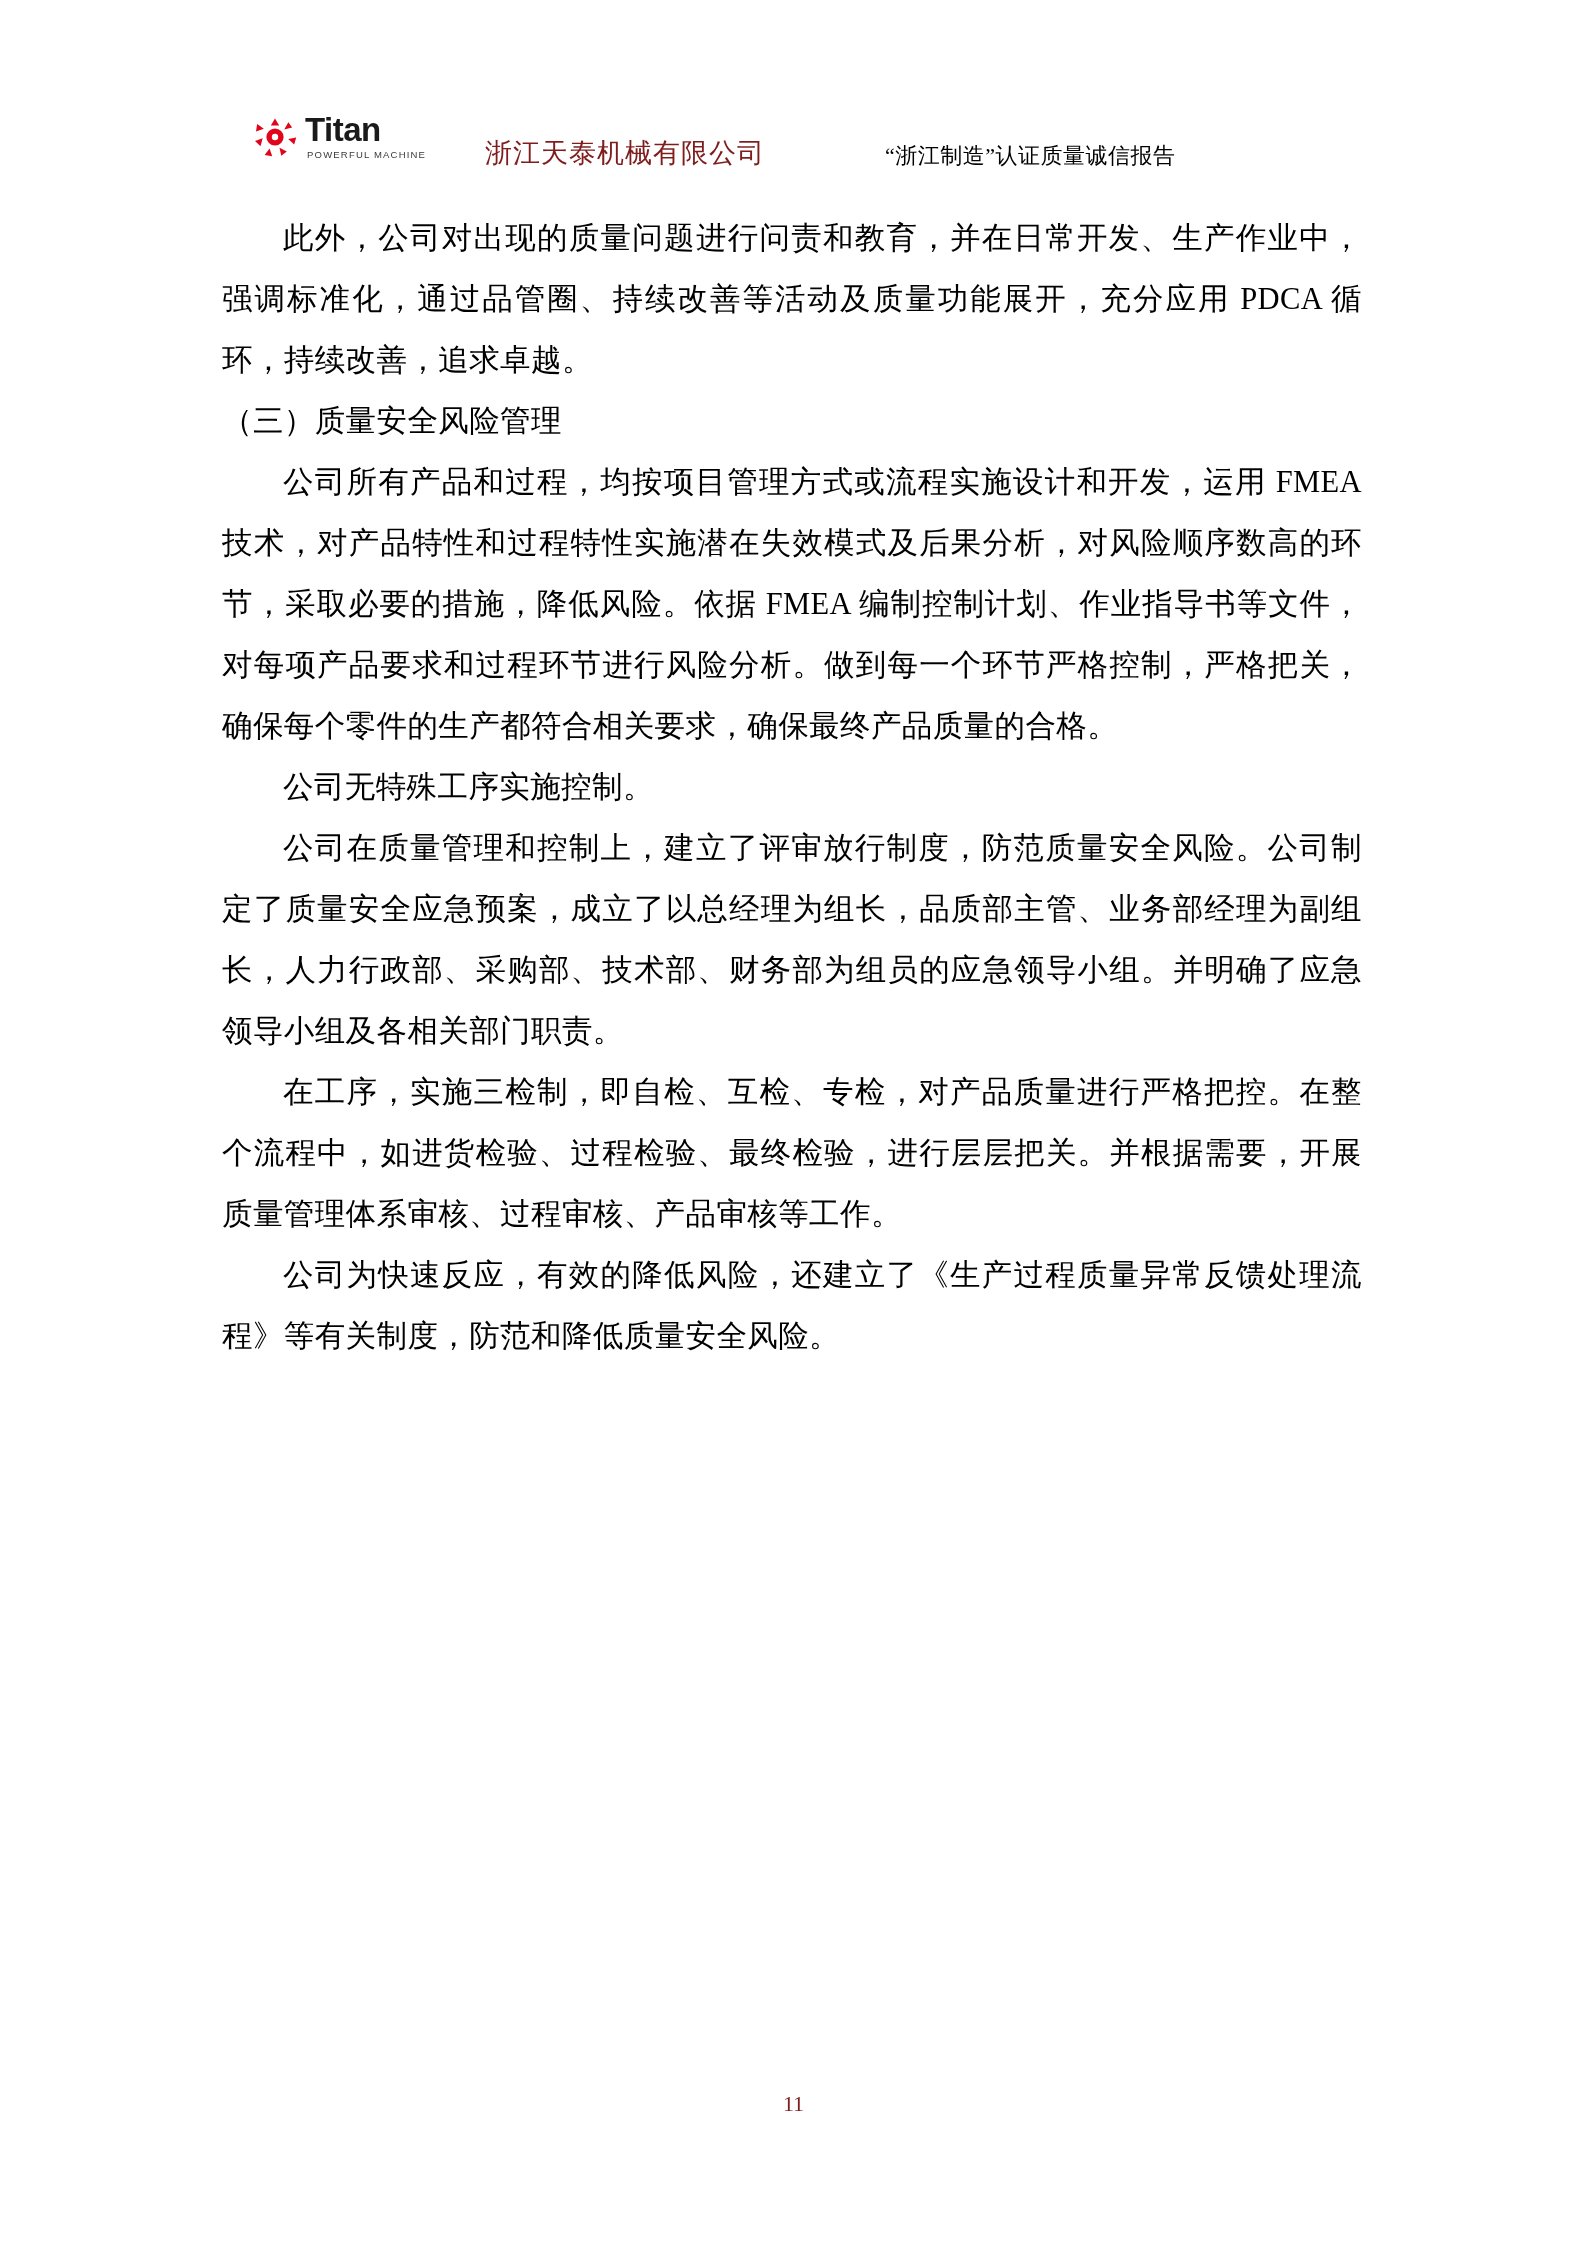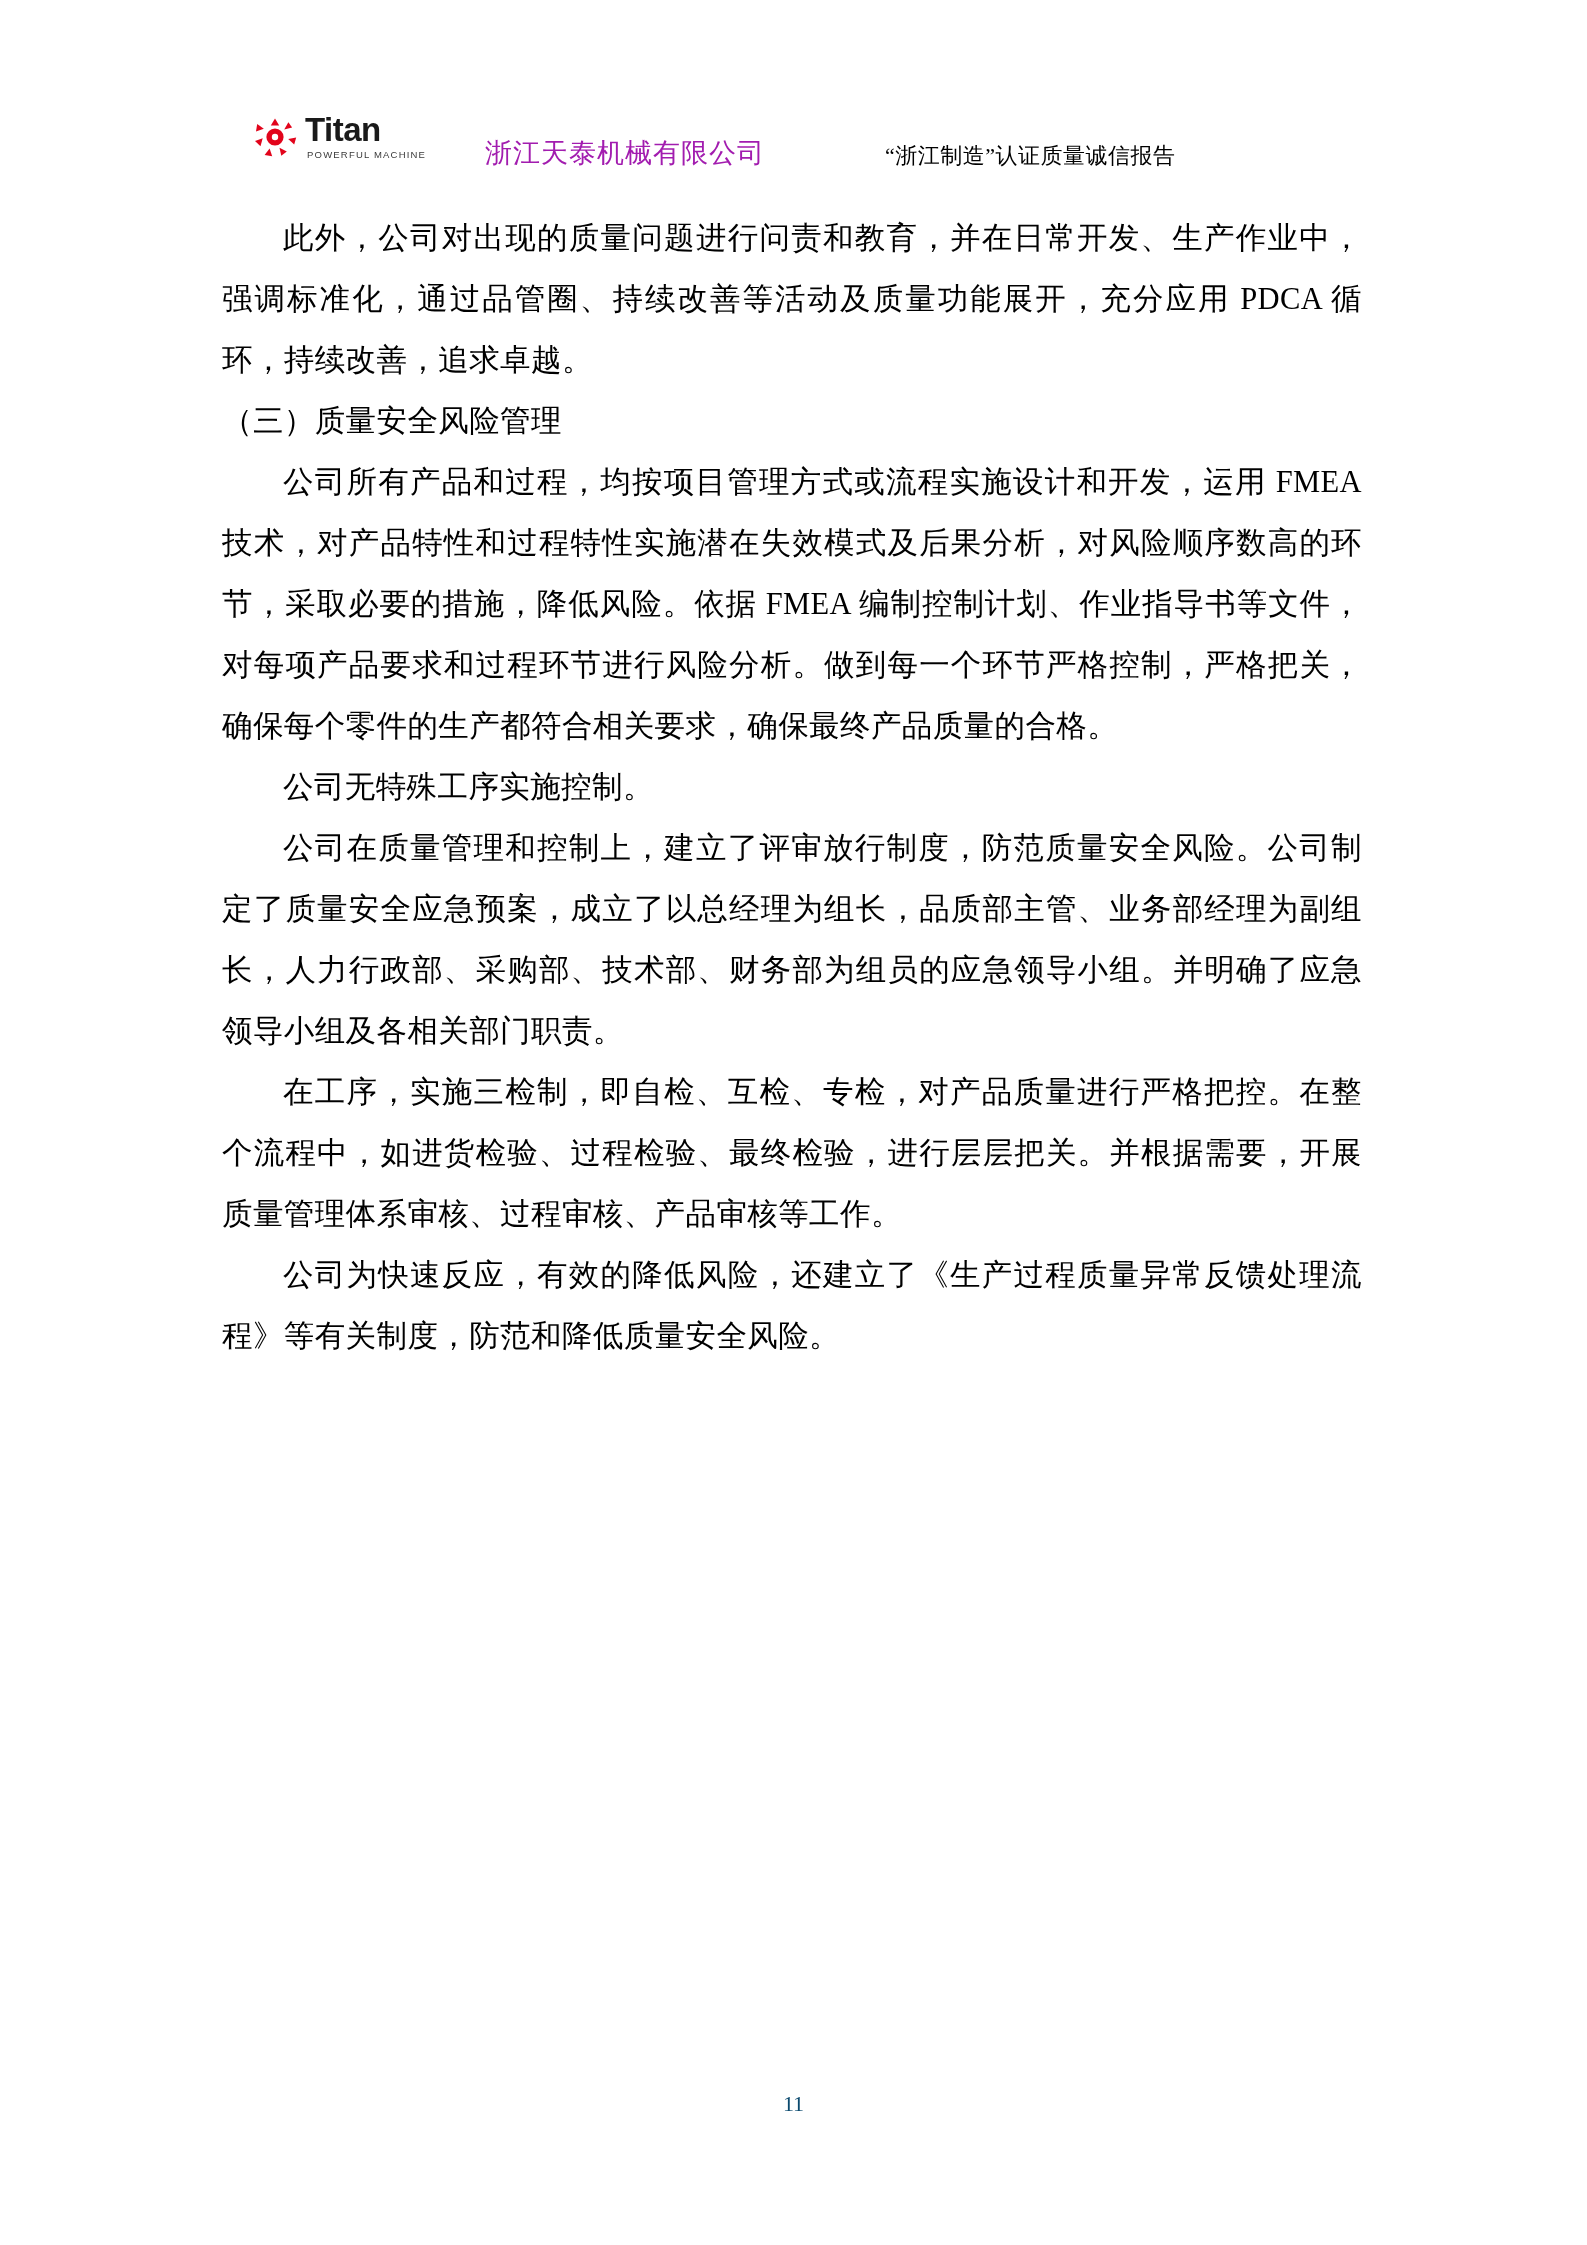--- a/index.html
+++ b/index.html
@@ -63,21 +63,21 @@
     font-size: 9.5px;
     letter-spacing: 1.2px;
     color: #3a3a3a;
   }
   .header-company {
     position: absolute;
     left: 240px;
     top: 30px;
     font-family: "Liberation Serif", serif;
     font-size: 27px;
-    color: #a21caf;
+    color: #7f1d1d;
     letter-spacing: 1px;
   }
   .header-report {
     position: absolute;
     left: 640px;
     top: 36px;
     font-family: "Liberation Serif", serif;
     font-size: 22px;
     color: #000;
     letter-spacing: 0.5px;
@@ -109,21 +109,21 @@
   }
   
   .page-number {
     position: absolute;
     bottom: 128px;
     left: 0;
     width: 1587px;
     text-align: center;
     font-size: 22px;
     font-family: "Liberation Serif", serif;
-    color: #0c4a6e;
+    color: #7f1d1d;
   }
 </style>
 </head>
 <body>
 
 <div class="page">
 
   <div class="header">
     <div class="logo-wrap">
       <span class="logo-mark">

